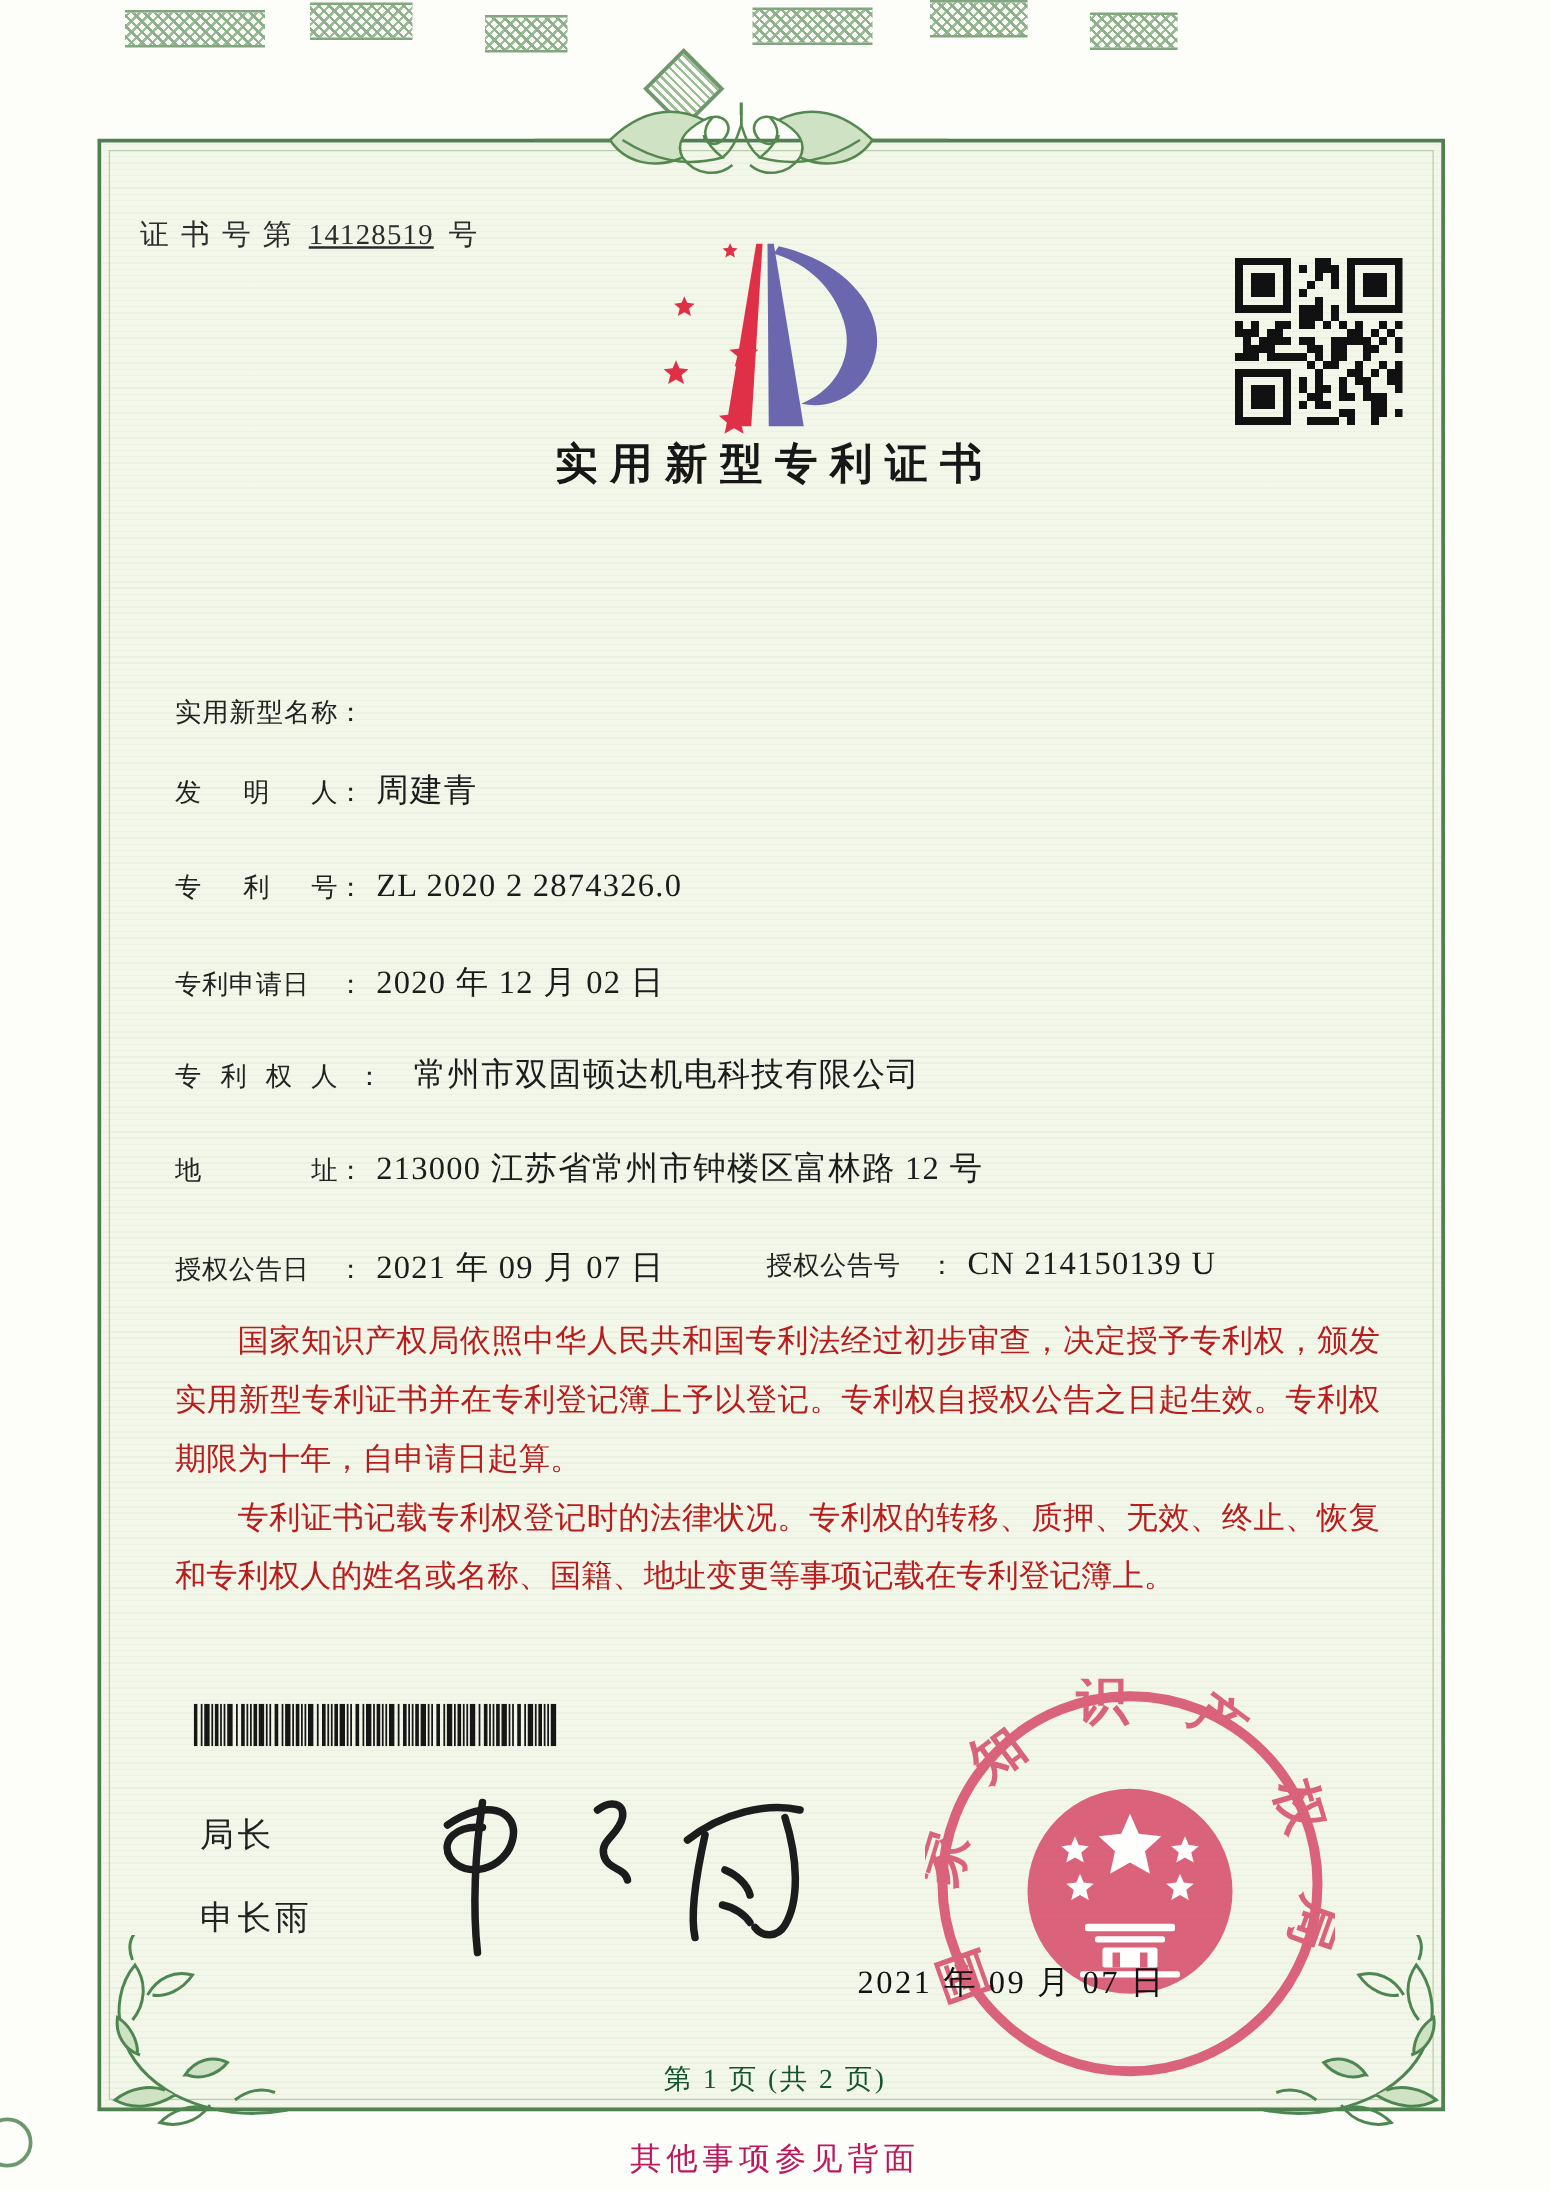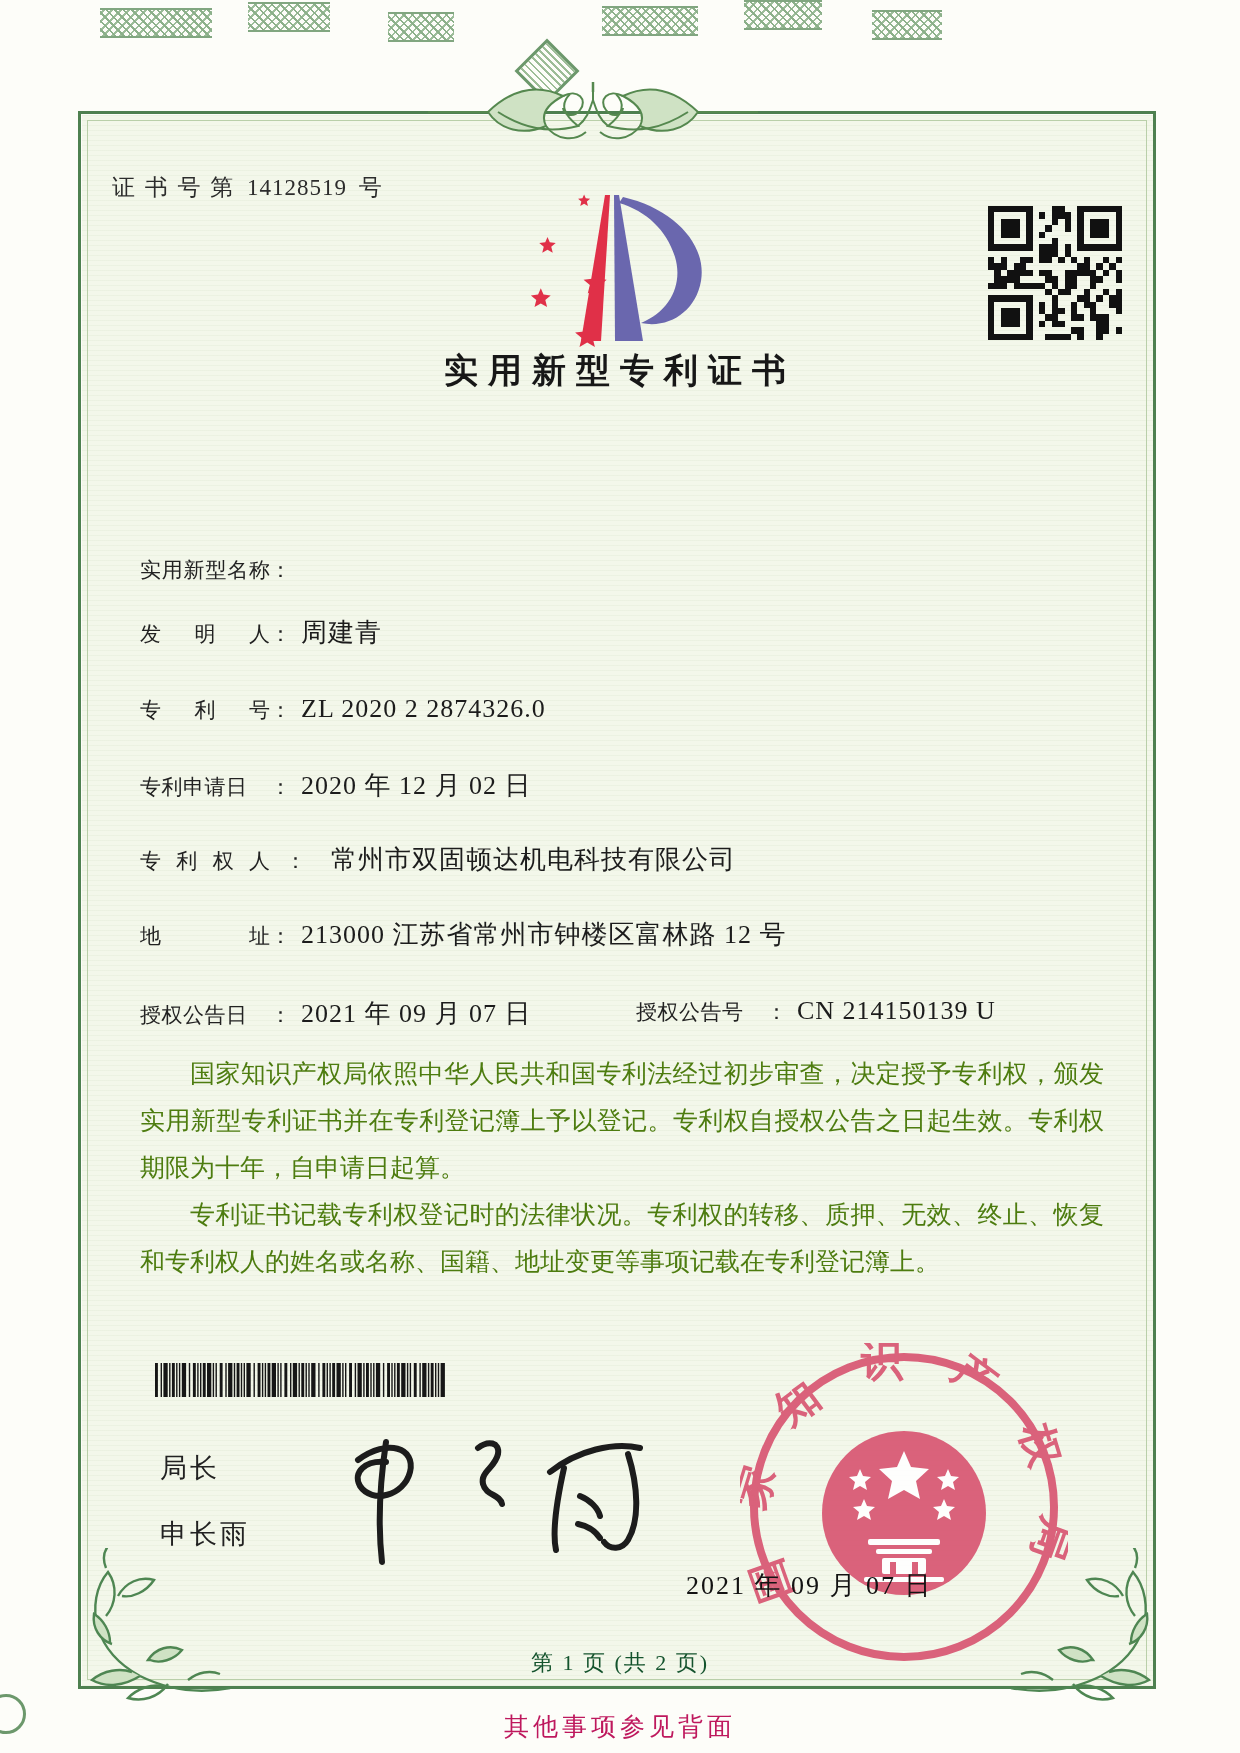--- a/index.html
+++ b/index.html
@@ -20,39 +20,39 @@
   .braid{position:absolute;height:26px;opacity:.85;
     background:
       repeating-linear-gradient(45deg, rgba(255,255,255,0) 0 4px, #79a377 4px 6px),
       repeating-linear-gradient(-45deg, rgba(255,255,255,0) 0 4px, #8db28a 4px 6px);
     border-top:2px solid #6c986c;border-bottom:2px solid #6c986c;}
   .diamond{position:absolute;width:40px;height:40px;border:3px solid #6c986c;transform:rotate(45deg);
     background:repeating-linear-gradient(0deg, rgba(255,255,255,0) 0 3px, #9dbd97 3px 5px);}
   .edge-ring{position:absolute;width:34px;height:34px;border:3px solid #6c986c;border-radius:50%;}
 
   .cert-no{position:absolute;left:112px;top:172px;font-size:23px;color:#2c2c2c;letter-spacing:2px;}
-  .cert-no .num{font-family:"Liberation Serif","DejaVu Serif",serif;letter-spacing:1px;padding:0 4px;}
+  .cert-no .num{font-family:"Liberation Serif","DejaVu Serif",serif;letter-spacing:1px;padding:0 4px;text-decoration:underline;}
 
   .doc-title{position:absolute;left:0;top:348px;width:100%;text-align:center;
     font-size:34px;font-weight:bold;letter-spacing:10px;color:#171717;}
 
   .logo{position:absolute;left:515px;top:183px;width:200px;height:168px;}
   .qr{position:absolute;left:988px;top:206px;width:134px;height:134px;}
 
   .frow{position:absolute;left:140px;display:flex;align-items:baseline;white-space:nowrap;}
   .flabel{display:inline-block;width:130px;font-size:21px;color:#222;
     text-align:justify;text-align-last:justify;}
   .flabel.compact{text-align-last:left;letter-spacing:0.5px;}
   .fcolon{font-size:21px;color:#222;margin-right:10px;}
   .fvalue{font-size:26px;color:#1c1c1c;letter-spacing:1px;}
   .r1{top:536px;margin-top:20px;} .r2{top:615px;} .r3{top:694px;} .r4{top:768px;justify-content:center;}
   .r5{top:842px;gap:15px;} .r6{top:917px;} .r7{top:996px;}
-  .frow.second{left:636px;align-items:flex-end;}
-
-  .body-text{position:absolute;left:140px;top:1050px;width:964px;color:#4d7c0f;}
+  .frow.second{left:613px;align-items:flex-end;}
+
+  .body-text{position:absolute;left:140px;top:1050px;width:964px;color:#b91c1c;}
   .body-text p{margin:0;font-size:25px;line-height:47px;text-align:justify;text-indent:2em;}
 
   .barcode{position:absolute;left:155px;top:1363px;width:296px;height:34px;}
 
   .officer{position:absolute;left:160px;font-size:27px;color:#222;letter-spacing:3px;}
   .officer.t1{top:1450px;} .officer.t2{top:1516px;}
   .sign{position:absolute;left:328px;top:1412px;width:316px;height:170px;}
 
   .seal{position:absolute;left:740px;top:1343px;width:328px;height:328px;}
   .seal-date{position:absolute;left:686px;top:1568px;font-size:26px;color:#121212;letter-spacing:2px;}

